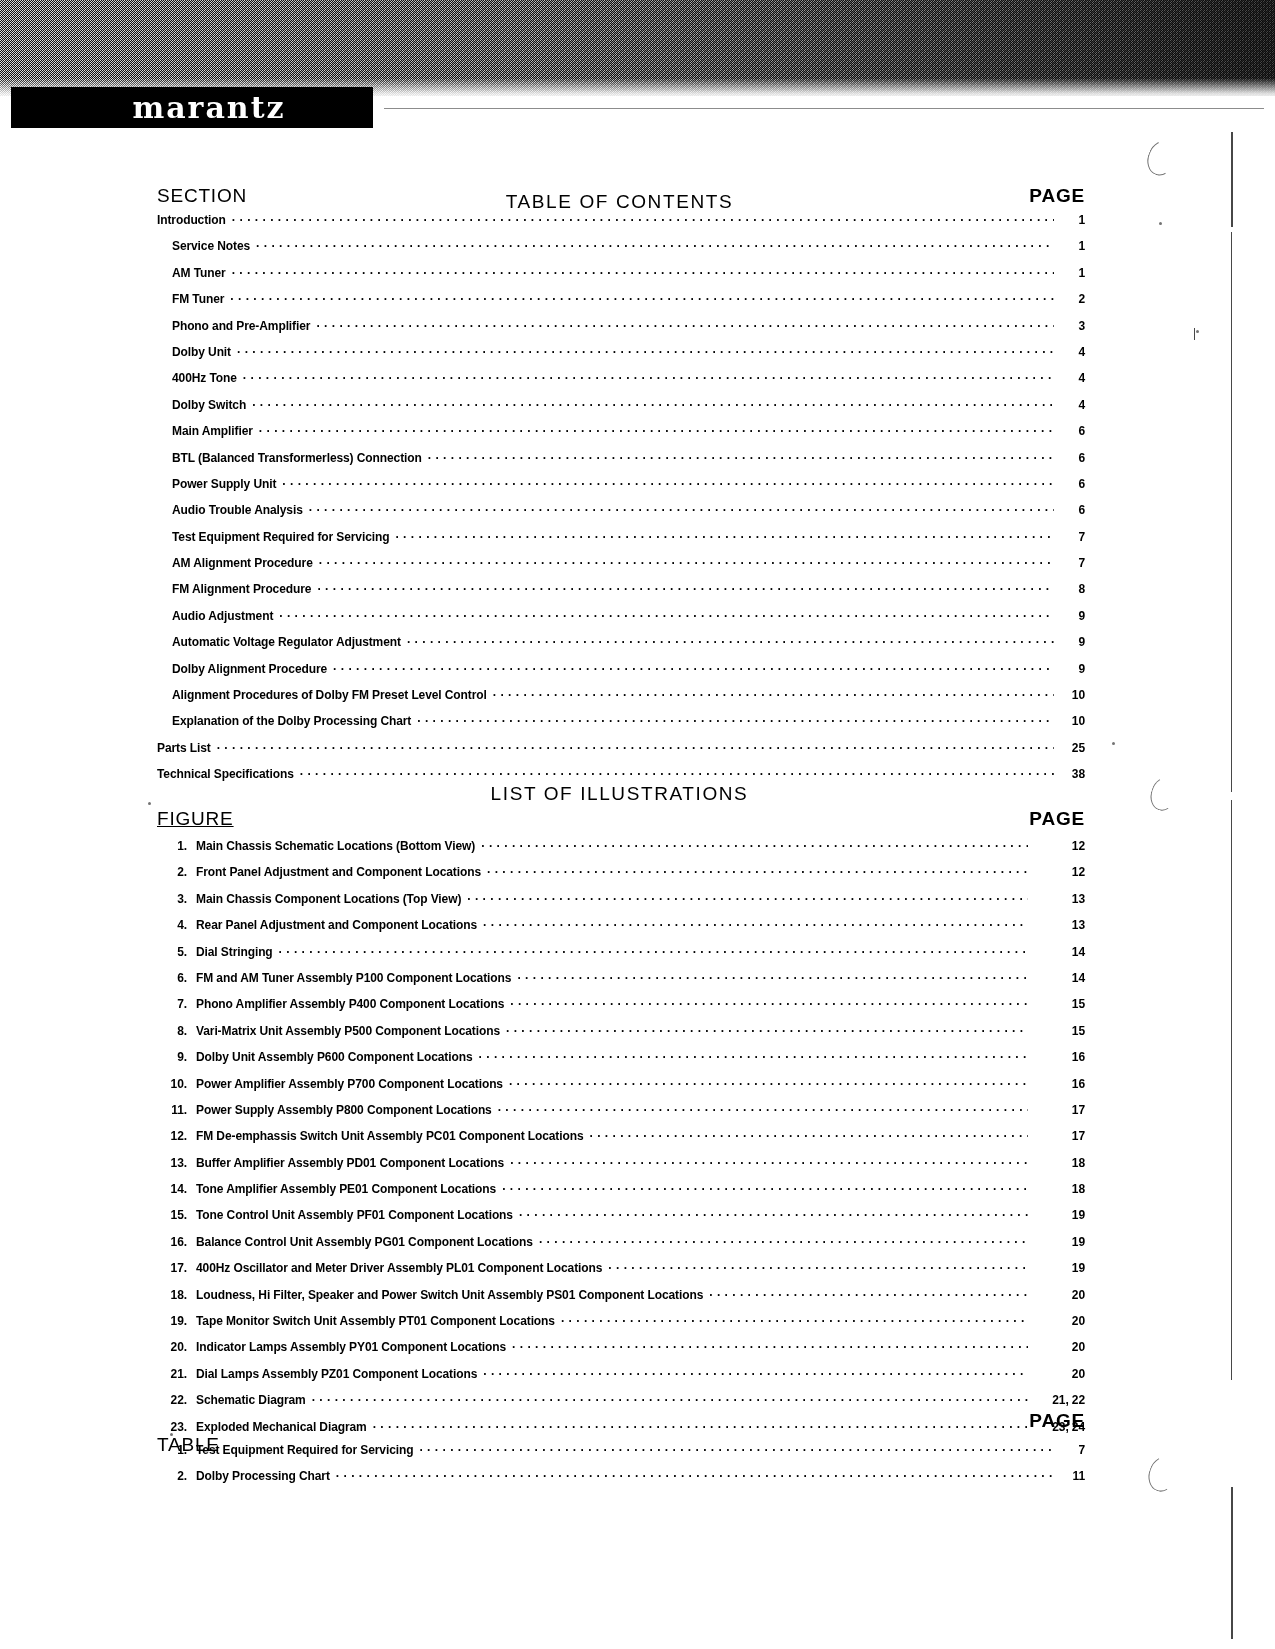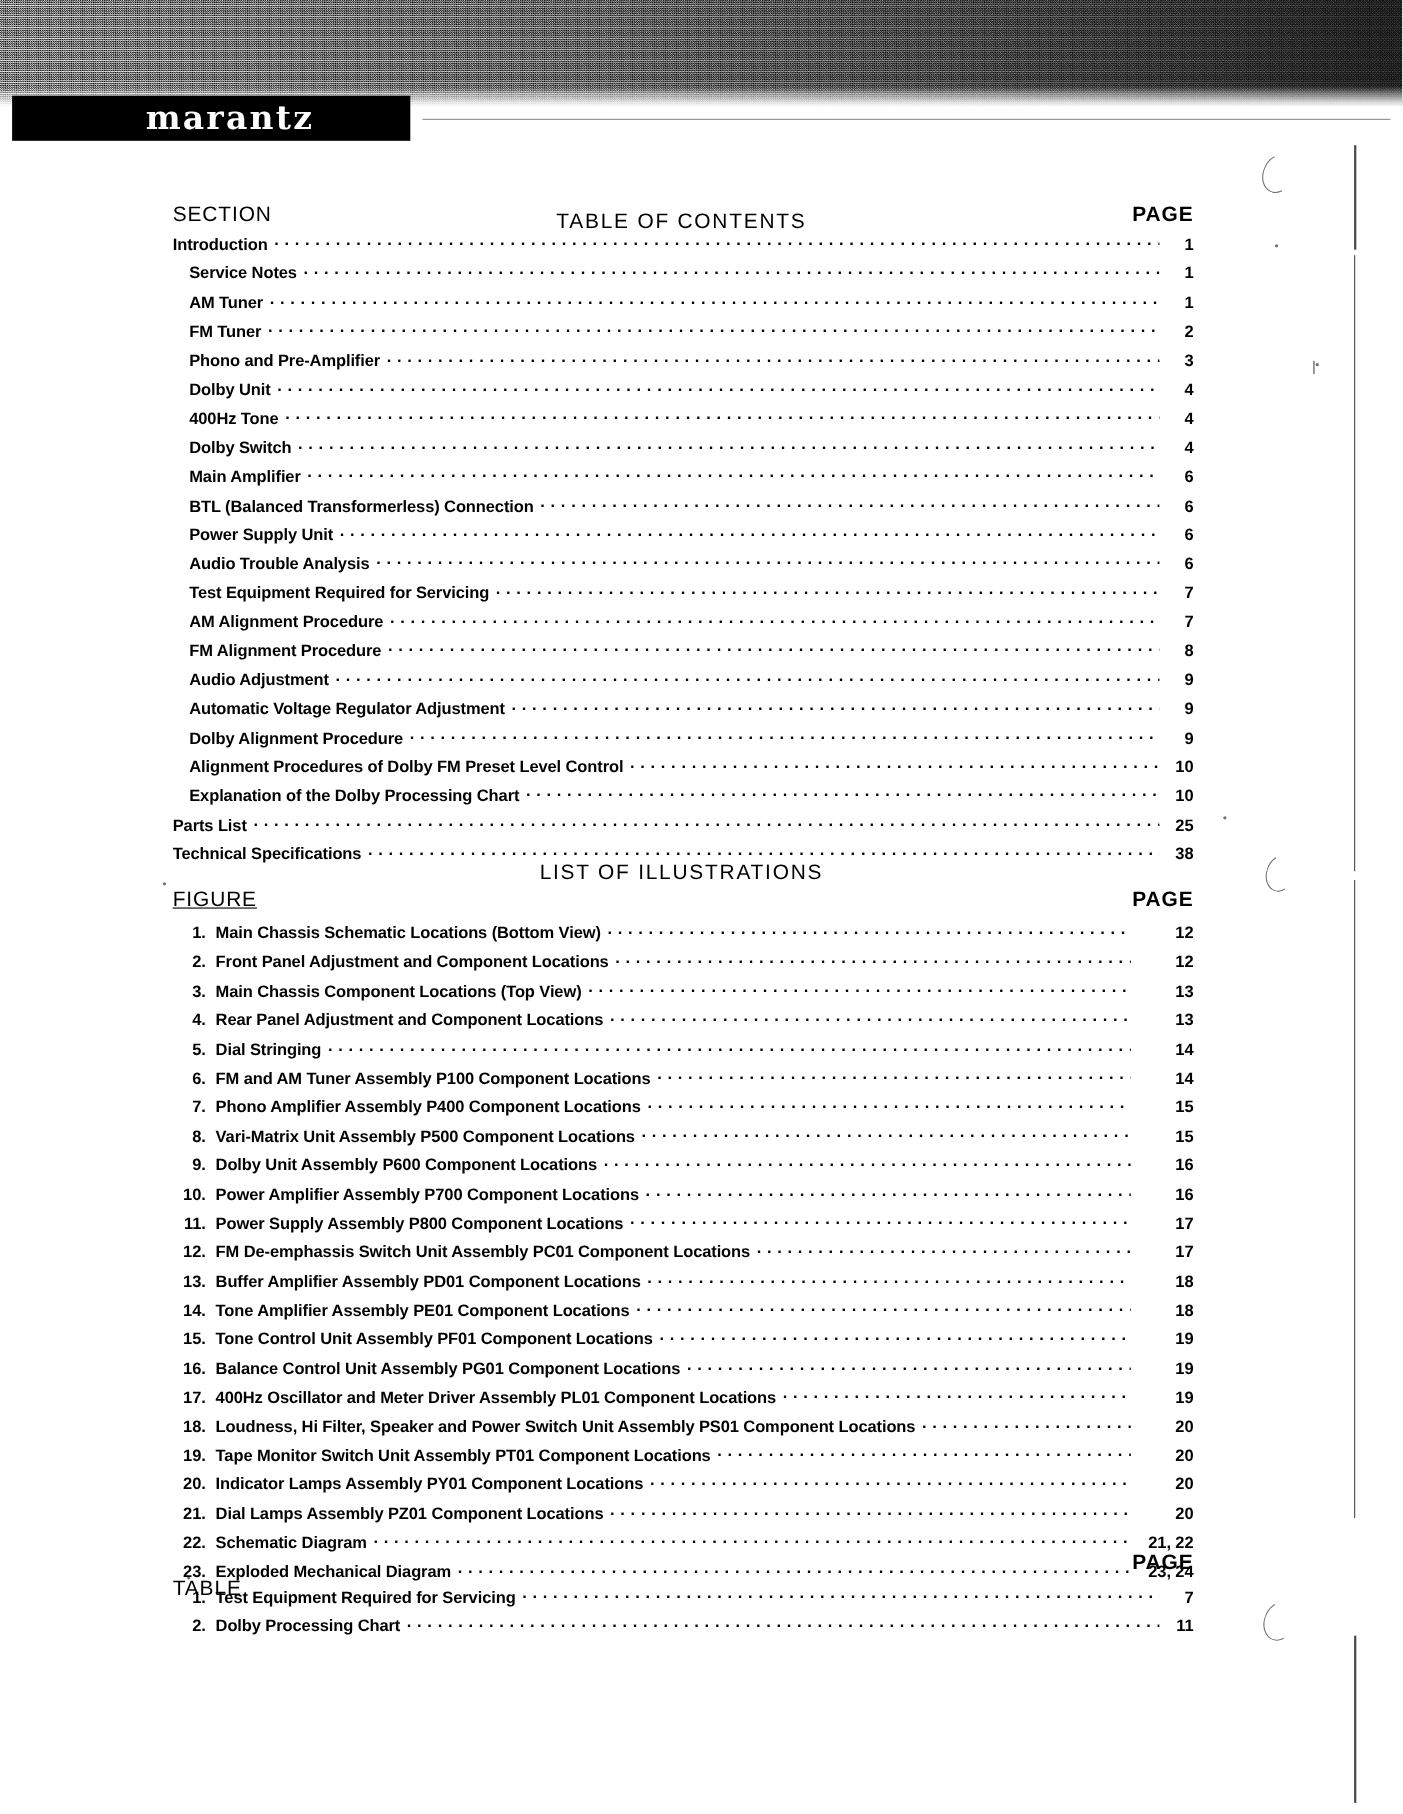--- a/index.html
+++ b/index.html
@@ -110,21 +110,21 @@
   .colhead.right { text-align: right; font-weight: bold; }
 
   
   .entries {
     position: absolute;
   }
   .entry {
     display: flex;
     align-items: baseline;
     height: 26.4px;
-    font-size: 15px;
+    font-size: 12px;
     font-weight: 700;
     letter-spacing: -0.1px;
     white-space: nowrap;
   }
   .entry .num {
     width: 30px;
     text-align: right;
     flex: 0 0 auto;
     padding-right: 9px;
   }

